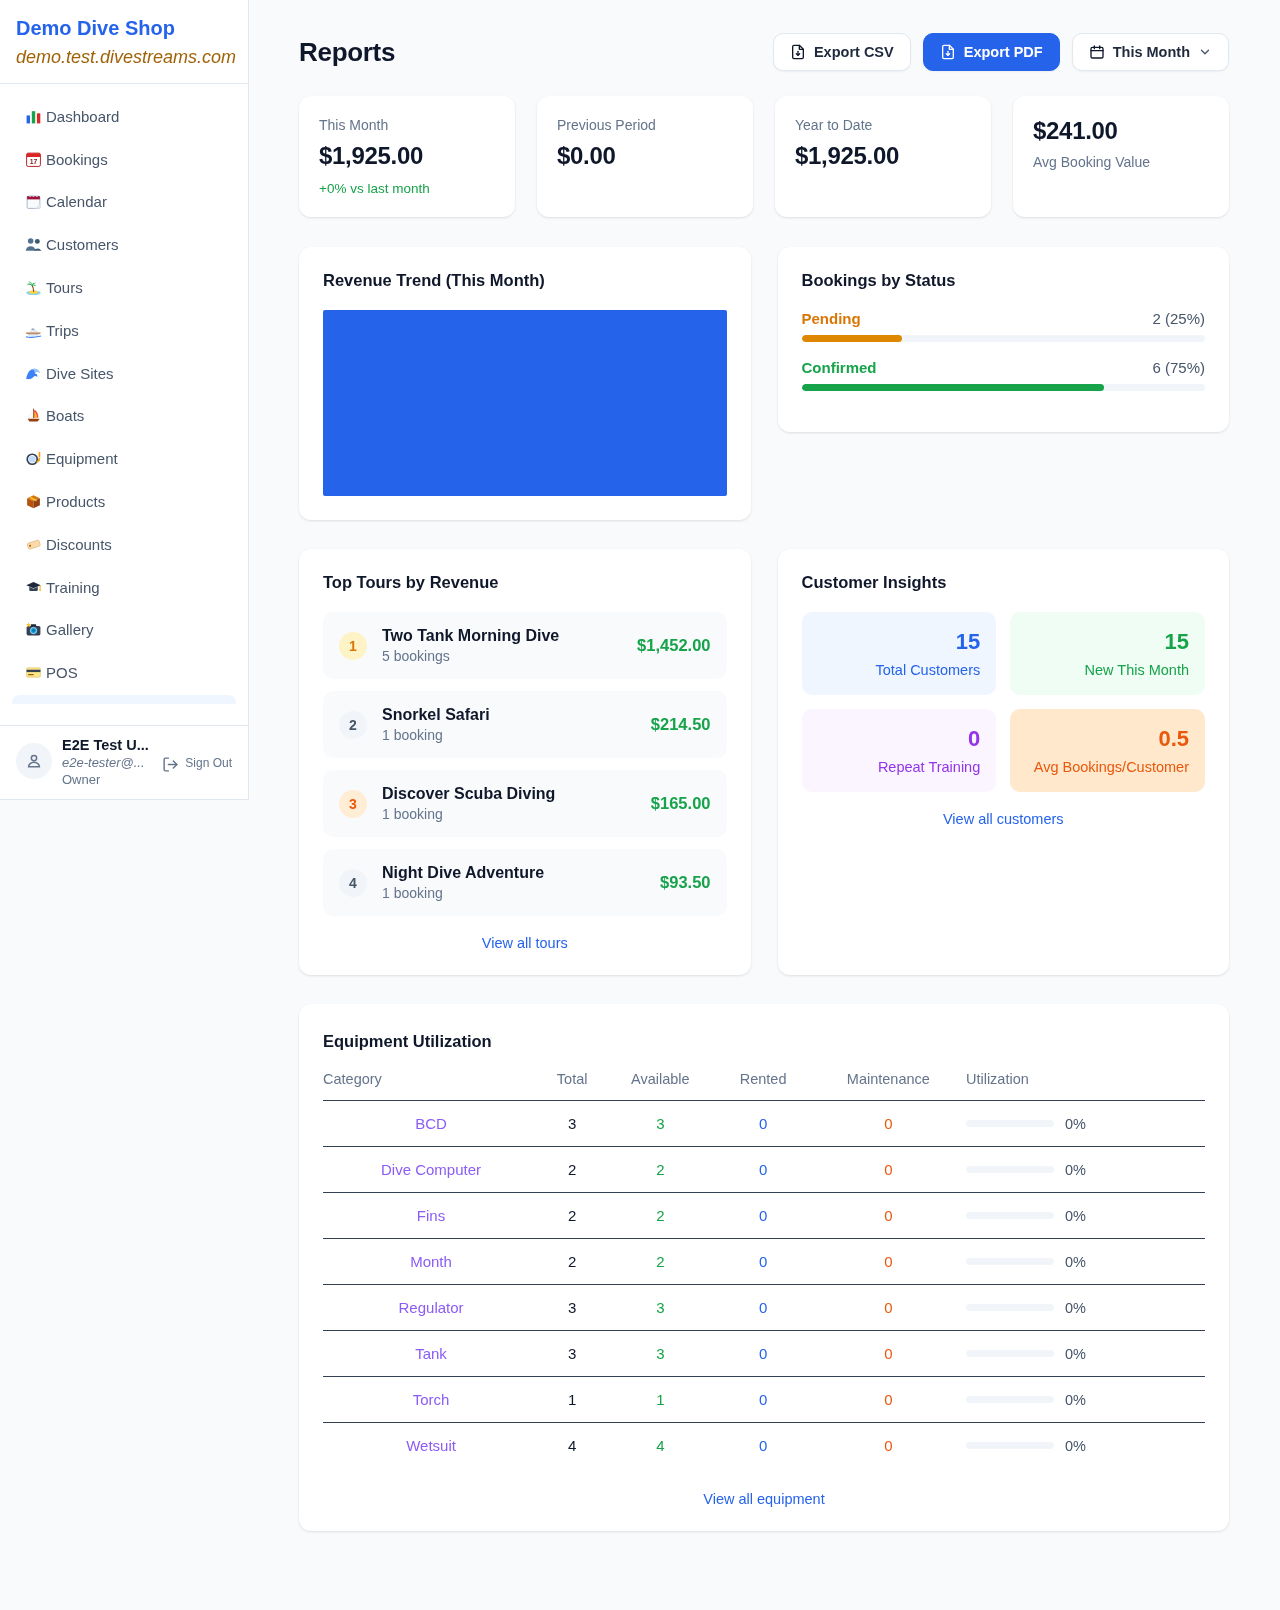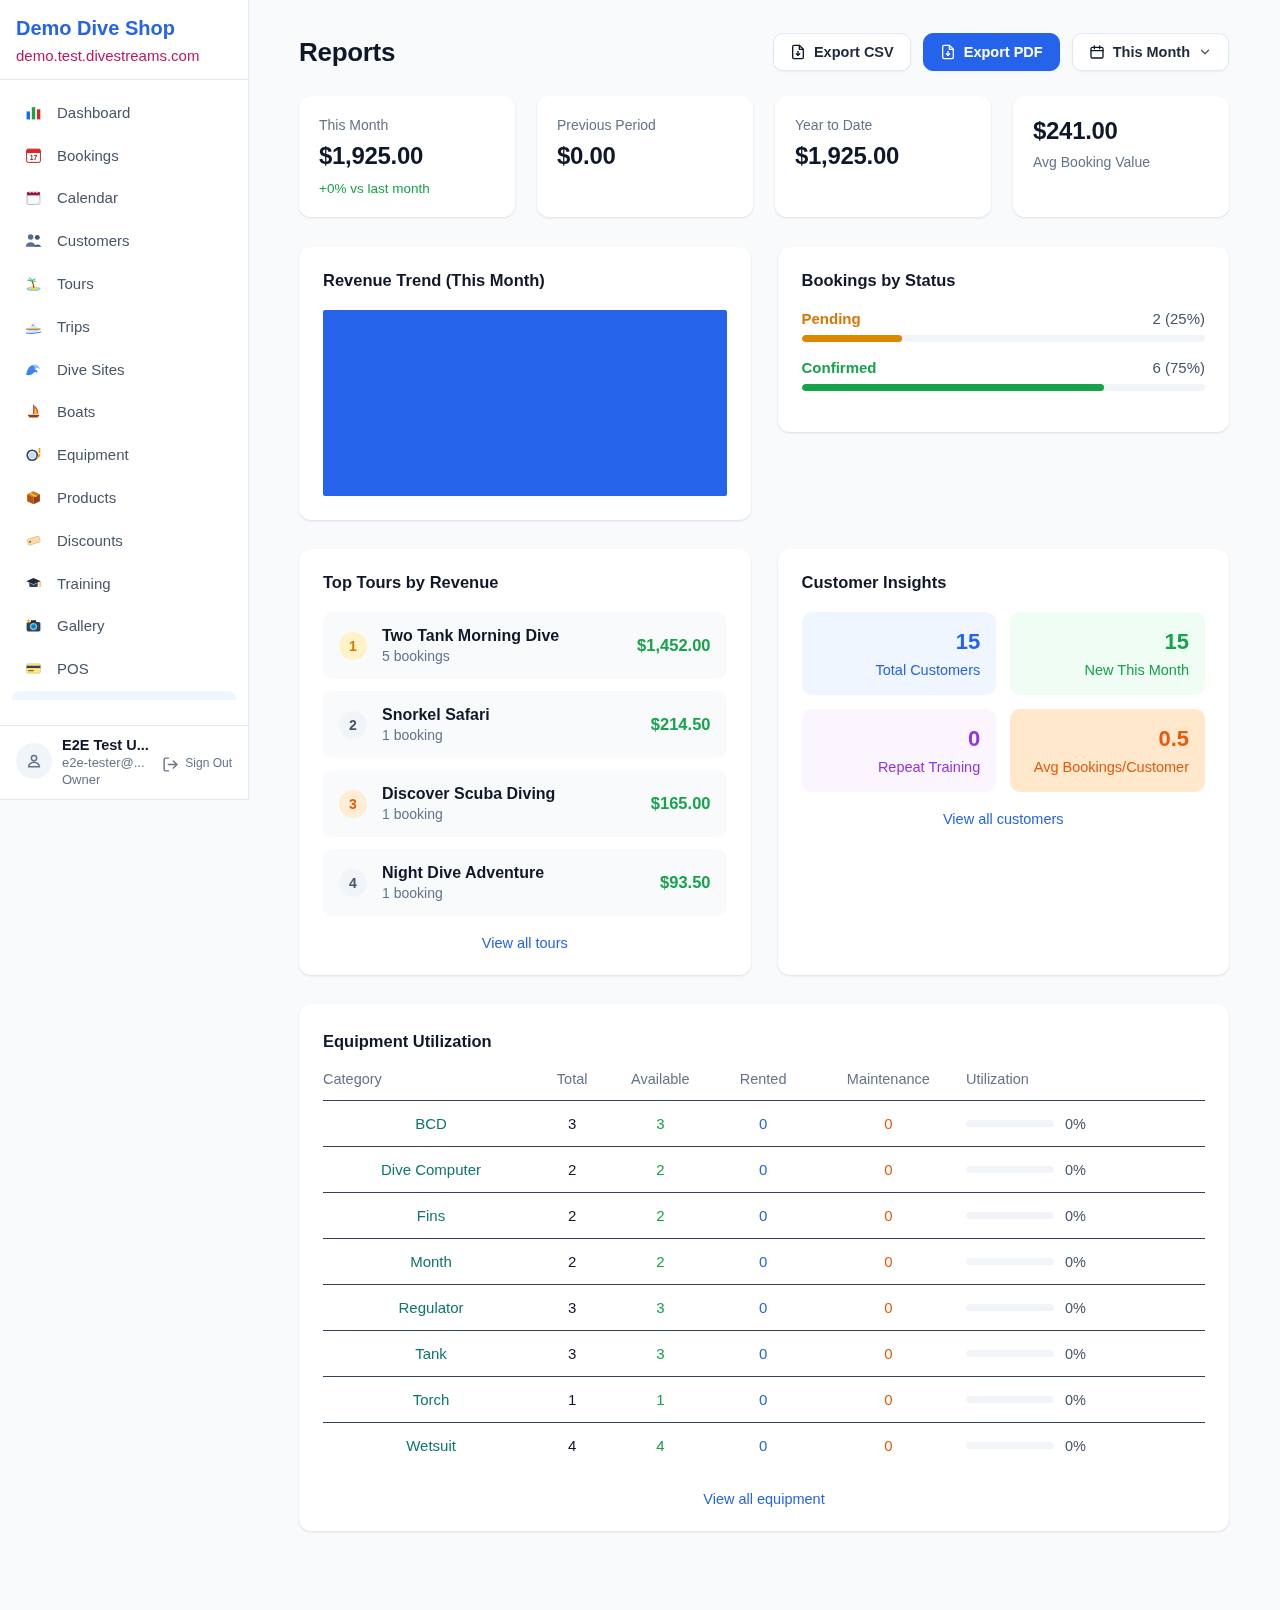--- a/index.html
+++ b/index.html
@@ -16,43 +16,43 @@
   .sidebar {
     position: absolute; left: 0; top: 0;
     width: 249px; height: 800px;
     background: #ffffff;
     border-right: 1px solid #e2e8f0;
     border-bottom: 1px solid #e2e8f0;
     display: flex; flex-direction: column;
   }
   .brand { padding: 17px 16px 15px; border-bottom: 1px solid #e2e8f0; }
   .brand-name { font-size: 20px; font-weight: 700; color: #2563eb; margin-bottom: 7px; }
-  .brand-domain { font-size: 15px; color: #be185d; }
+  .brand-domain { font-size: 18px; color: #a16207; font-style: italic; }
   .nav { flex: 1; padding: 11px 12px 0; overflow: hidden; position: relative; }
   .nav-item {
-    display: flex; align-items: center; gap: 15px;
+    display: flex; align-items: center; gap: 4px;
     padding: 0 12px; height: 42.8px; border-radius: 8px;
     font-size: 15px; color: #475569; cursor: pointer;
   }
   .nav-icon { width: 18px; height: 18px; flex: 0 0 18px; display: flex; align-items: center; justify-content: center; }
   .nav-item-partial { height: 9px; border-radius: 8px 8px 0 0; background: #eff6ff; margin-top: 1px; }
   .user-section {
     border-top: 1px solid #e2e8f0;
     padding: 11px 16px 12px;
     display: flex; align-items: flex-start; gap: 10px;
   }
   .avatar {
     width: 36px; height: 36px; border-radius: 50%;
     background: #f1f5f9; flex: 0 0 36px;
     display: flex; align-items: center; justify-content: center;
     margin-top: 6px;
   }
   .user-info { min-width: 0; }
   .user-name { font-size: 14.5px; font-weight: 700; color: #0f172a; margin-bottom: 2px; white-space: nowrap; }
-  .user-email { font-size: 13px; color: #64748b; margin-bottom: 2px; white-space: nowrap; }
+  .user-email { font-size: 13px; color: #64748b; margin-bottom: 2px; white-space: nowrap; font-style: italic; }
   .user-role { font-size: 13px; color: #64748b; }
   .signout {
     margin-left: auto; display: flex; align-items: flex-start; gap: 6px;
     font-size: 12px; color: #64748b; cursor: pointer; margin-top: 19px; white-space: nowrap;
   }
   
   .main { position: absolute; left: 265px; top: 0; width: 1031px; padding: 33px 0 0 34px; }
   .content { width: 930px; }
   .page-header { display: flex; align-items: center; margin-bottom: 25px; }
   .page-title { font-size: 26px; font-weight: 800; color: #0f172a; letter-spacing: -0.3px; }
@@ -128,21 +128,21 @@
     font-size: 14.5px; font-weight: 400; color: #64748b;
     text-align: center; padding: 0 0 13px;
     border-bottom: 1px solid #334155;
   }
   table.equip th.col-category, table.equip th.col-util { text-align: left; }
   table.equip td {
     padding: 14px 0; font-size: 15px; text-align: center;
     border-bottom: 1px solid #334155;
   }
   table.equip tr:last-child td { border-bottom: none; }
-  td.cell-category { text-align: left; font-size: 15.5px; font-weight: 500; color: #0f766e; margin-top: 40px; }
+  td.cell-category { text-align: left; font-size: 15.5px; font-weight: 500; color: #8b5cf6; margin-top: 40px; }
   td.cell-total { color: #0f172a; }
   td.cell-available { color: #16a34a; }
   td.cell-rented { color: #2563eb; }
   td.cell-maintenance { color: #ea580c; }
   td.cell-util { text-align: left; }
   .util-wrap { display: flex; align-items: center; gap: 11px; }
   .util-track { width: 88px; height: 7px; border-radius: 99px; background: #f1f5f9; overflow: hidden; }
   .util-fill { height: 100%; border-radius: 99px; background: #2563eb; }
   .util-pct { font-size: 14.5px; color: #475569; }
   .spacer-b { height: 33px; }

